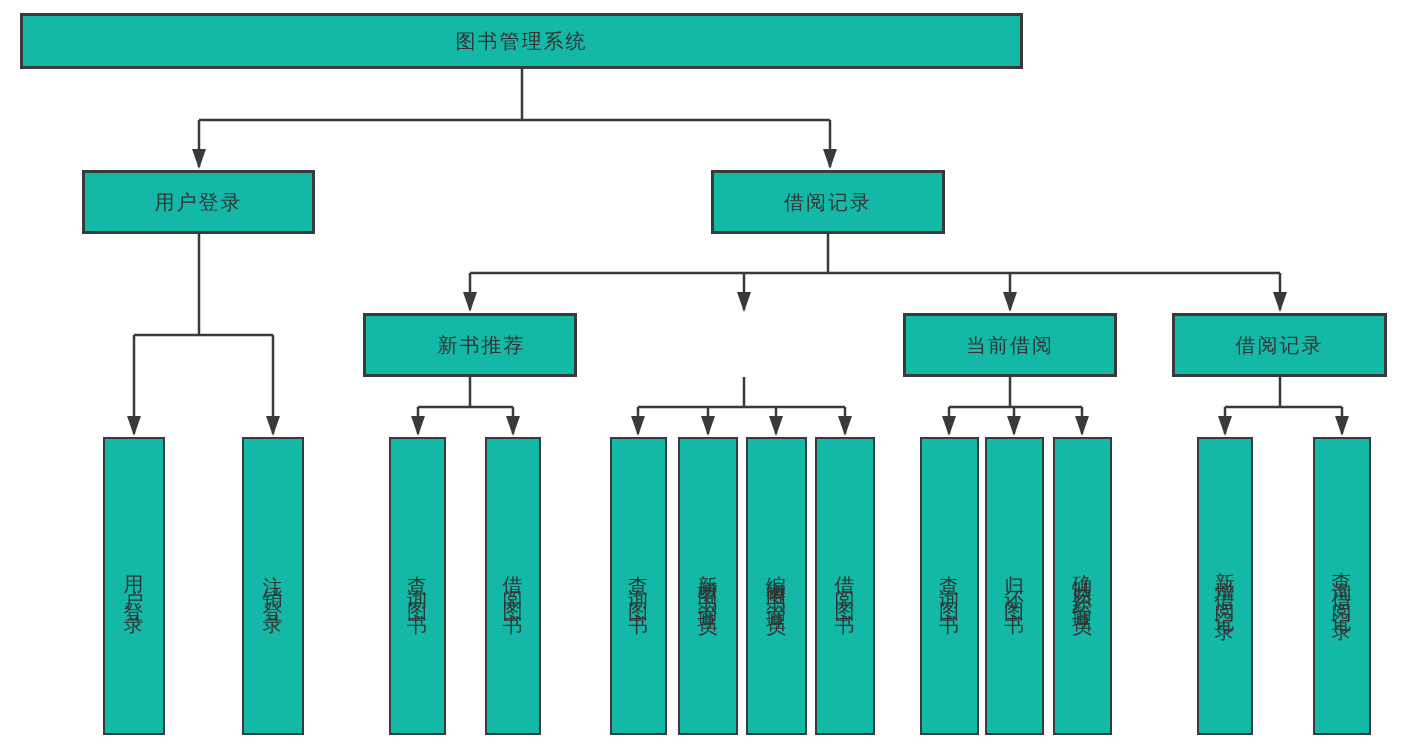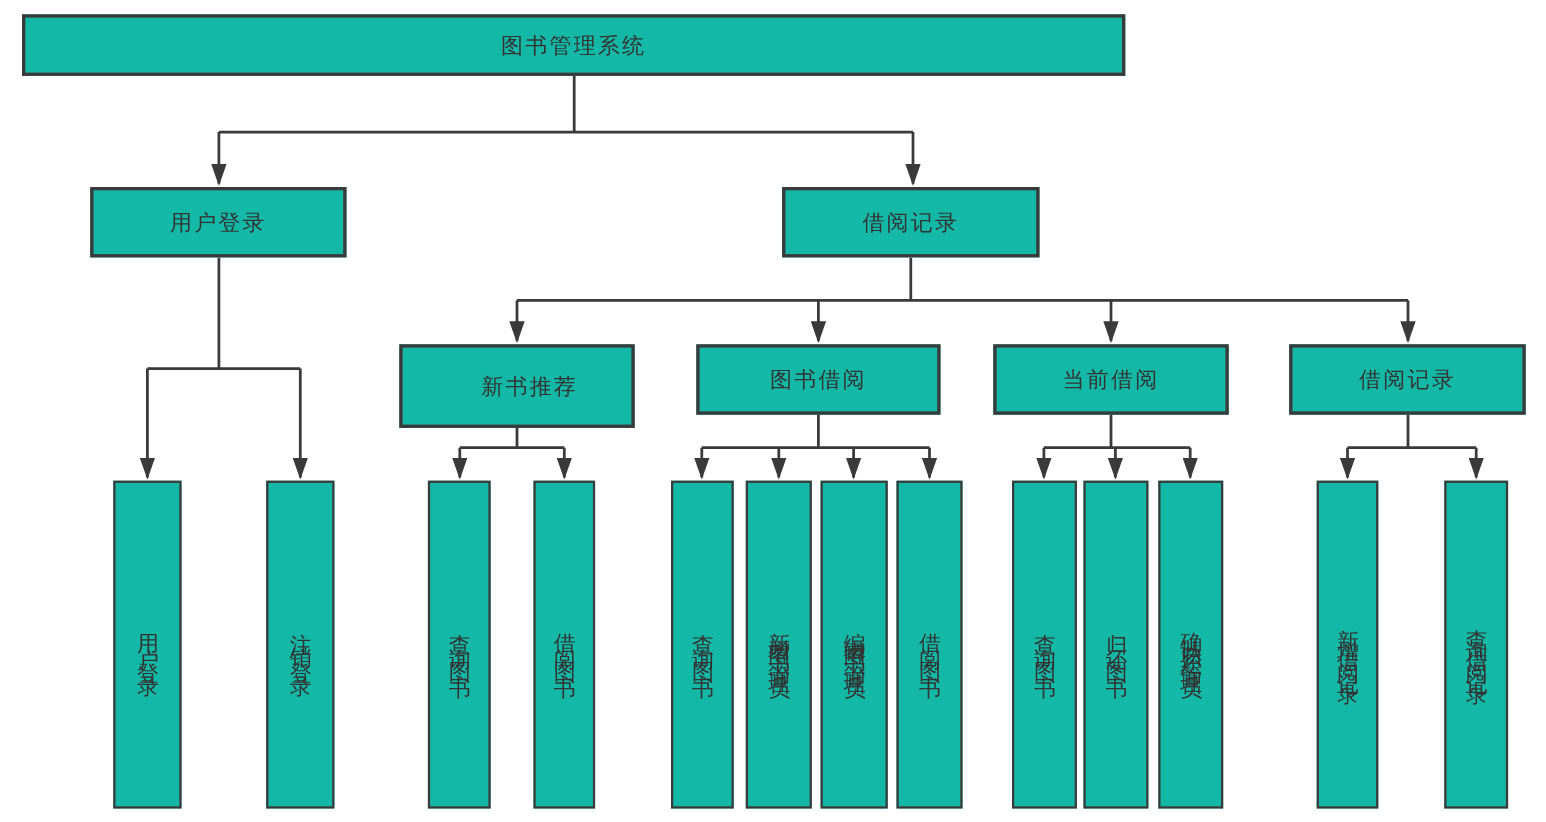--- a/index.html
+++ b/index.html
@@ -109,25 +109,22 @@
     <span class="hlabel">图书管理系统</span>
   </div>
 
   <div class="node" style="left:82px; top:170px; width:233px; height:64px;">
     <span class="hlabel">用户登录</span>
   </div>
   <div class="node" style="left:711px; top:170px; width:234px; height:64px;">
     <span class="hlabel">借阅记录</span>
   </div>
 
-  <div class="node" style="left:363px; top:313px; width:214px; height:76px;padding-left:23px;">
+  <div class="node" style="left:363px; top:313px; width:214px; height:64px;padding-left:23px;">
     <span class="hlabel">新书推荐</span>
-  </div>
-  <div class="node" style="left:633px; top:313px; width:222px; height:64px;">
-    <span class="hlabel">图书借阅</span>
   </div>
   <div class="node" style="left:903px; top:313px; width:214px; height:64px;">
     <span class="hlabel">当前借阅</span>
   </div>
   <div class="node" style="left:1172px; top:313px; width:215px; height:64px;">
     <span class="hlabel">借阅记录</span>
   </div>
 
   <div class="node leaf" style="left:103px; top:437px; width:62px; height:298px;">
     <span class="vtext vt4">用户登录</span>

